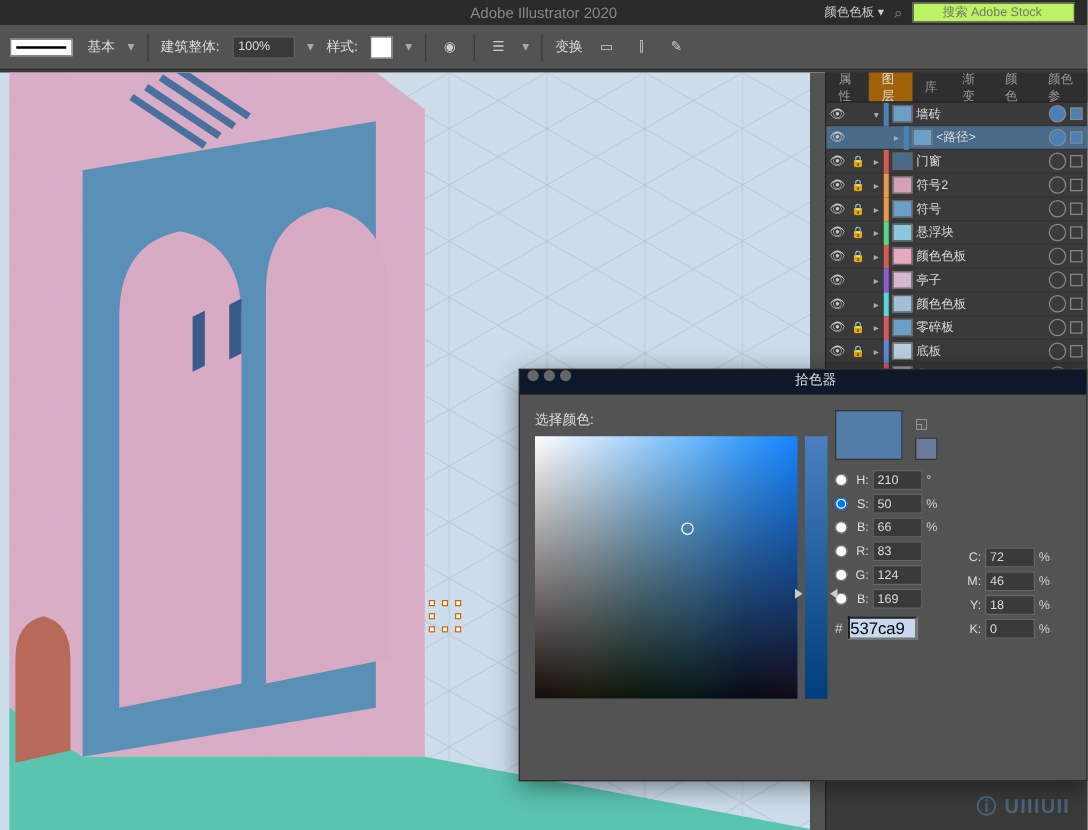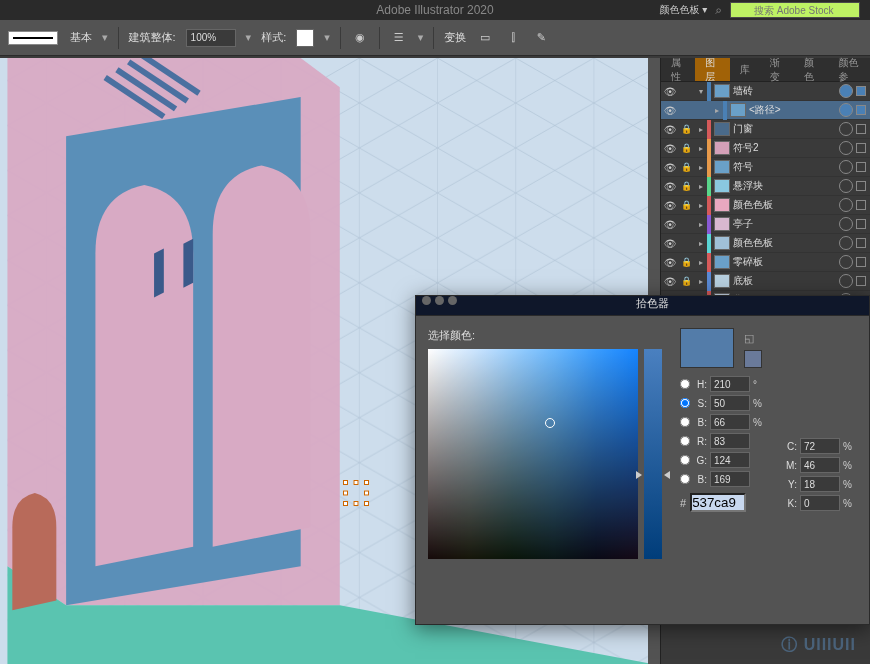--- a/index.html
+++ b/index.html
@@ -46,21 +46,21 @@
 .target.filled { background: #4a80b5; }
 .sel-box { width: 10px; height: 10px; border: 1px solid #888; margin-right: 4px; }
 .sel-box.active { background: #4a80b5; }
 .indent { width: 16px; }
 
 
 .color-picker { position: absolute; left: 415px; top: 295px; width: 455px; height: 330px; background: #535353; border: 1px solid #2a2a2a; box-shadow: 0 4px 20px rgba(0,0,0,0.5); }
 .cp-title { height: 20px; background: #0f172a; display: flex; align-items: flex-start; justify-content: center; font-size: 11px; color: #ddd; border-bottom: 1px solid #2a2a2a; position: relative; padding-left: 20px; }
 .cp-close { position: absolute; left: 6px; display: flex; gap: 4px; }
 .dot { width: 9px; height: 9px; border-radius: 50%; background: #666; }
-.cp-body { padding: 12px; display: flex; gap: 18px; }
+.cp-body { padding: 12px; display: flex; gap: 6px; }
 .cp-label { font-size: 11px; color: #ddd; margin-bottom: 6px; }
 .sv-box { width: 210px; height: 210px; position: relative; background: linear-gradient(to top, #000, transparent), linear-gradient(to right, #fff, hsl(210,100%,50%)); cursor: crosshair; }
 .sv-box::before { content:''; position:absolute; inset:0; background: linear-gradient(to right, #8b3a3a, #8b8b3a, #3a8b3a, #3a8b8b, #3a3a8b, #8b3a8b); opacity:0.15; mix-blend-mode: screen; }
 .sv-cursor { position: absolute; width: 10px; height: 10px; border: 1px solid #fff; border-radius: 50%; transform: translate(-50%,-50%); left: 58%; top: 35%; }
 .hue-strip { width: 18px; height: 210px; background: linear-gradient(to bottom, #4a80c0, #003d7a); position: relative; cursor: pointer; }
 .hue-arrow-l { position: absolute; left: -8px; top: 58%; width: 0; height: 0; border-top: 4px solid transparent; border-bottom: 4px solid transparent; border-left: 6px solid #ccc; }
 .hue-arrow-r { position: absolute; right: -8px; top: 58%; width: 0; height: 0; border-top: 4px solid transparent; border-bottom: 4px solid transparent; border-right: 6px solid #ccc; }
 
 .cp-right { flex: 1; }
 .preview-row { display: flex; gap: 10px; margin-bottom: 6px; align-items: flex-start; }

